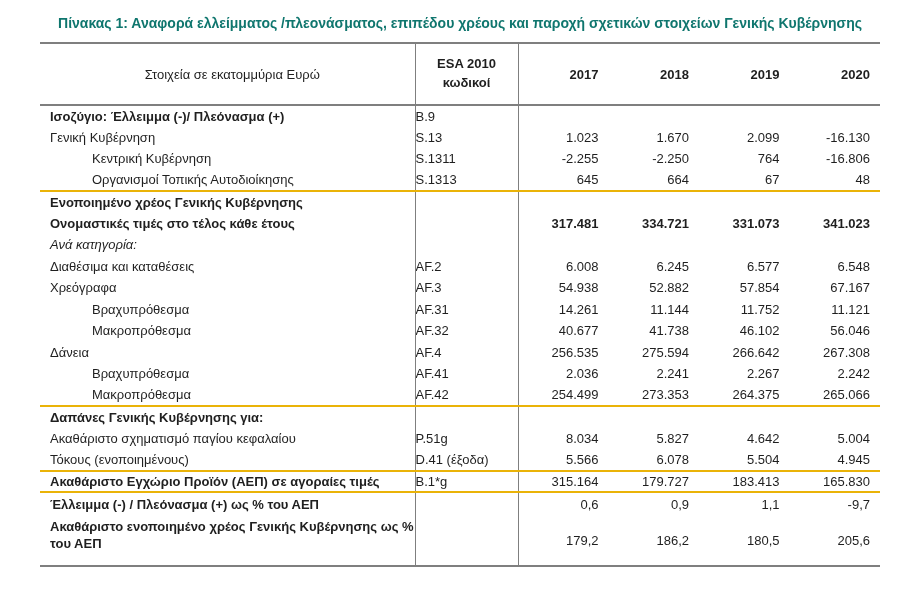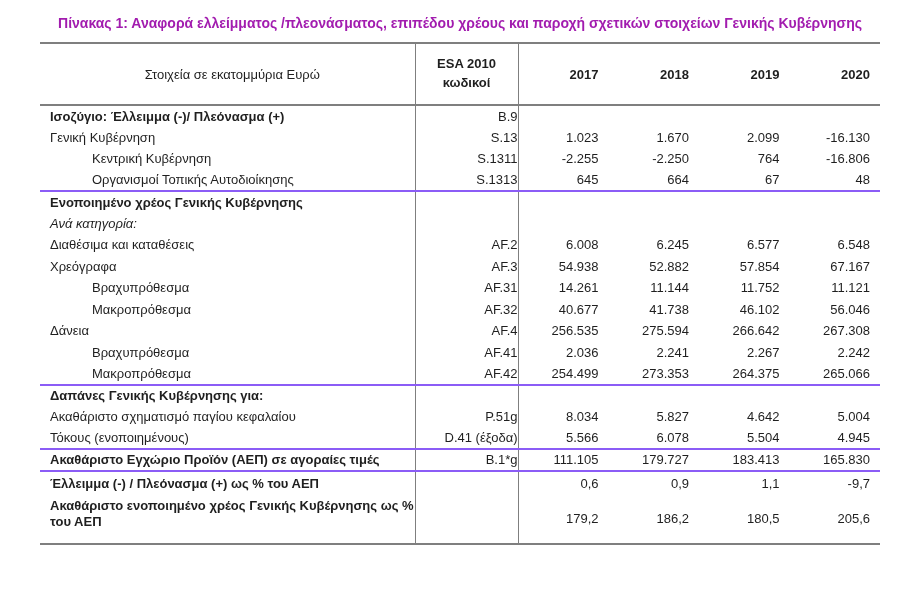--- a/index.html
+++ b/index.html
@@ -11,21 +11,21 @@
     color: #1f1f1f;
   }
   .page { width: 913px; height: 599px; overflow: hidden; }
   .title {
     width: 840px;
     margin: 0 0 0 40px;
     padding-top: 15px;
     text-align: center;
     font-size: 14px;
     font-weight: bold;
-    color: #a21caf;
+    color: #0f766e;
   }
   table.report {
     border-collapse: collapse;
     table-layout: fixed;
     width: 840px;
     margin: 11px 0 0 40px;
   }
   col.c-label { width: 375px; }
   col.c-code  { width: 103px; }
   col.c-year  { width: 90.5px; }
@@ -47,29 +47,29 @@
     font-weight: bold;
     line-height: 1.45;
     border-left: 1px solid #7f7f7f;
     border-right: 1px solid #7f7f7f;
   }
   th.h-year { text-align: right; padding-right: 10px; font-weight: bold; }
   tbody td { height: 21.5px; }
   td.label { text-align: left; padding-left: 10px; }
   td.label.indent { padding-left: 52px; }
   td.code {
-    text-align: right;
+    text-align: left;
     border-left: 1px solid #7f7f7f;
     border-right: 1px solid #7f7f7f;
   }
   td.value { text-align: right; padding-right: 10px; }
   tr.bold td.label { font-weight: bold; margin-top: 44px; }
   tr.italic td.label { font-style: italic; }
   tr.vbold td.value { font-weight: bold; }
-  tr.section td { border-top: 2px solid #8b5cf6; }
+  tr.section td { border-top: 2px solid #eab308; }
   tbody tr:last-child td { border-bottom: 2px solid #7f7f7f; }
   tr.tall td { height: 24px; }
   td.label.wrap { line-height: 1.3; padding-top: 3px; padding-bottom: 12px; }
 </style>
 </head>
 <body>
 
 <div class="page">
   <div class="title">Πίνακας 1: Αναφορά ελλείμματος /πλεονάσματος, επιπέδου χρέους και παροχή σχετικών στοιχείων Γενικής Κυβέρνησης</div>
 
@@ -129,20 +129,28 @@
           <td class="value">48</td>
         </tr>
         <tr class="bold section">
           <td class="label">Ενοποιημένο χρέος Γενικής Κυβέρνησης</td>
           <td class="code"></td>
           <td class="value"></td>
           <td class="value"></td>
           <td class="value"></td>
           <td class="value"></td>
         </tr>
+        <tr class="bold vbold">
+          <td class="label">Ονομαστικές τιμές στο τέλος κάθε έτους</td>
+          <td class="code"></td>
+          <td class="value">317.481</td>
+          <td class="value">334.721</td>
+          <td class="value">331.073</td>
+          <td class="value">341.023</td>
+        </tr>
         <tr class="italic">
           <td class="label">Ανά κατηγορία:</td>
           <td class="code"></td>
           <td class="value"></td>
           <td class="value"></td>
           <td class="value"></td>
           <td class="value"></td>
         </tr>
         <tr class="">
           <td class="label">Διαθέσιμα και καταθέσεις</td>
@@ -220,21 +228,21 @@
           <td class="label">Τόκους (ενοποιημένους)</td>
           <td class="code">D.41 (έξοδα)</td>
           <td class="value">5.566</td>
           <td class="value">6.078</td>
           <td class="value">5.504</td>
           <td class="value">4.945</td>
         </tr>
         <tr class="bold section">
           <td class="label">Ακαθάριστο Εγχώριο Προϊόν (ΑΕΠ) σε αγοραίες τιμές</td>
           <td class="code">B.1*g</td>
-          <td class="value">111.105</td>
+          <td class="value">315.164</td>
           <td class="value">179.727</td>
           <td class="value">183.413</td>
           <td class="value">165.830</td>
         </tr>
         <tr class="bold section tall">
           <td class="label">Έλλειμμα (-) / Πλεόνασμα (+) ως % του ΑΕΠ</td>
           <td class="code"></td>
           <td class="value">0,6</td>
           <td class="value">0,9</td>
           <td class="value">1,1</td>

